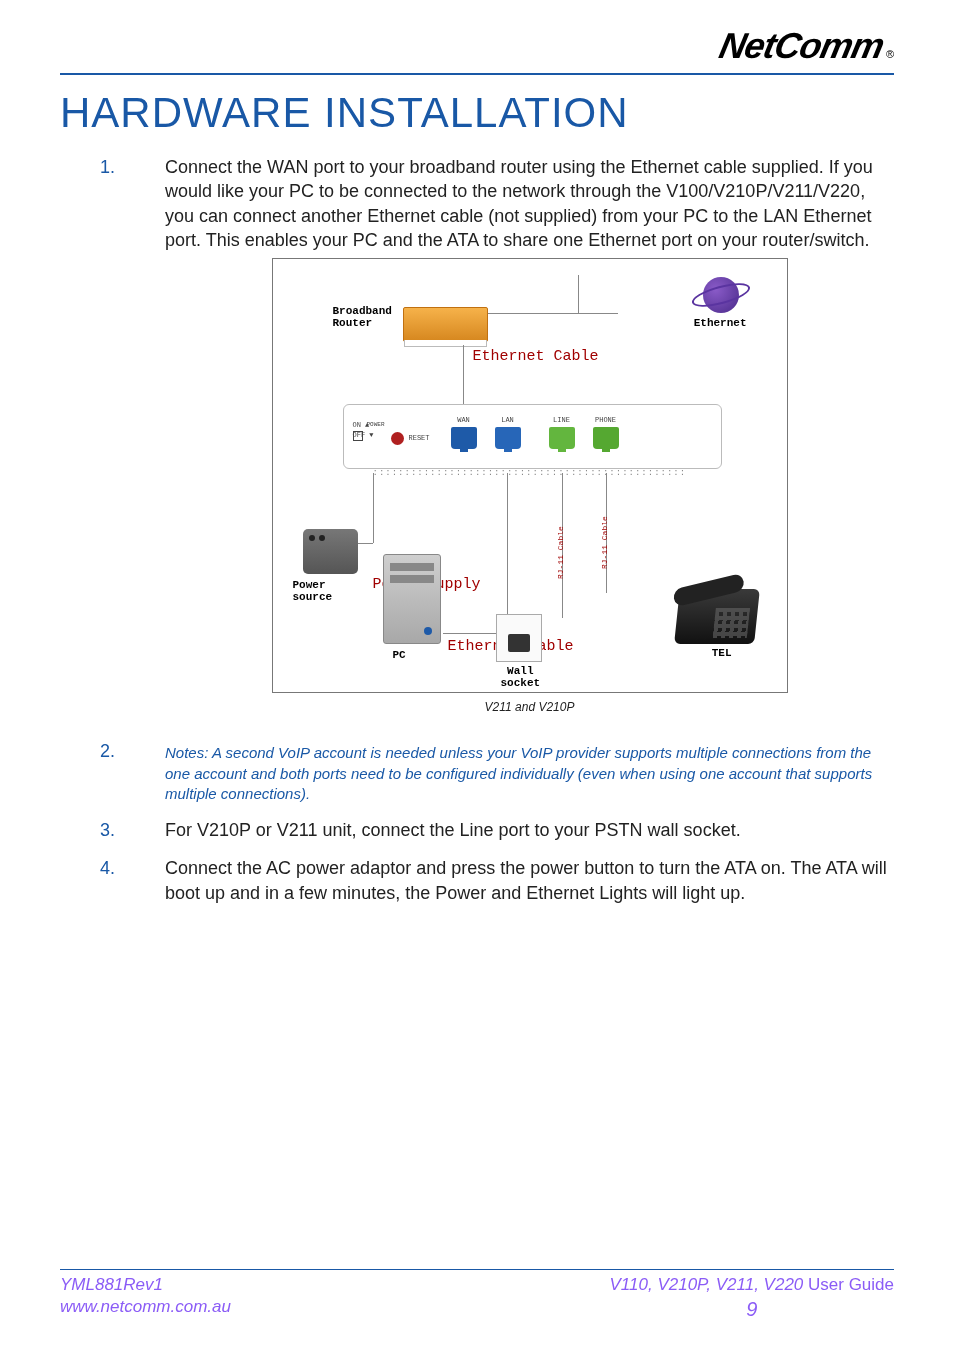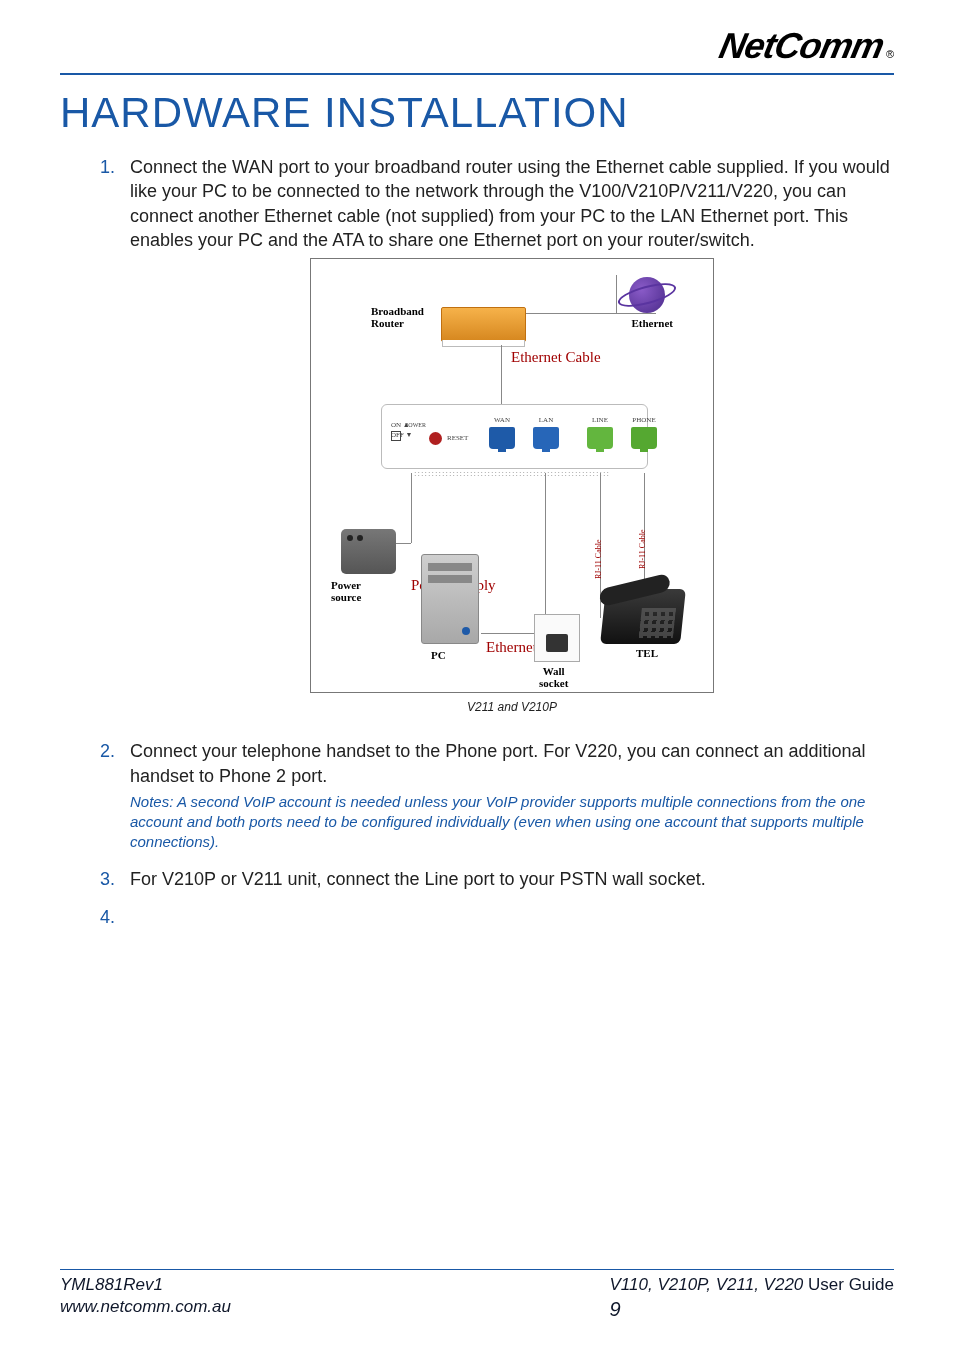--- a/index.html
+++ b/index.html
@@ -62,41 +62,42 @@
       line-height: 1.35;
       font-family: Arial, sans-serif;
     }
     .step-body {
       flex: 1;
       font-size: 18px;
       color: #222;
       line-height: 1.35;
       font-family: "Helvetica Neue", Arial, sans-serif;
       font-stretch: condensed;
+      margin-left: 35px;
     }
     .note {
       color: #1958a6;
       font-style: italic;
       font-size: 15px;
       line-height: 1.35;
       margin-top: 4px;
     }
     .diagram-wrap {
       display: flex;
       flex-direction: column;
       align-items: center;
       margin: 6px 0 10px 0;
     }
     .diagram {
-      width: 404px;
+      width: 516px;
       height: 435px;
       border: 1px solid #777;
       background: #fff;
       position: relative;
-      font-family: Liberation Serif, serif;
+      font-family: Liberation Mono, monospace;
     }
     .caption {
       font-style: italic;
       color: #222;
       font-size: 12px;
       margin-top: 6px;
     }
     
     .d-label { position: absolute; font-size: 11px; font-weight: bold; color: #000; line-height: 1.1; }
     .d-small { position: absolute; font-size: 15px; color: #a00000; }
@@ -167,23 +168,23 @@
     .phone::before { content:""; position:absolute; left:-6px; top:-8px; width:70px; height:18px; background:#222; border-radius:10px; transform: rotate(-14deg); }
     .phone-keys { position:absolute; right:8px; bottom:6px; width:34px; height:30px;
       background: repeating-linear-gradient(#666 0 4px, transparent 4px 8px),
                   repeating-linear-gradient(90deg,#666 0 4px, transparent 4px 8px);
       opacity:.6; }
     .rj11 { position:absolute; font-size:8px; color:#a00000; transform: rotate(-90deg); transform-origin: left top; }
     .footer {
       position: absolute; left: 60px; right: 60px; bottom: 28px;
     }
     .footer-line { border: none; border-top: 1px solid #1958a6; margin-bottom: 4px; }
-    .footer-row { display: flex; justify-content: space-between; font-size: 17px; font-style: italic; color: #0f172a; font-family: "Helvetica Neue", Arial, sans-serif; line-height:1.3; }
+    .footer-row { display: flex; justify-content: space-between; font-size: 17px; font-style: italic; color: #8b5cf6; font-family: "Helvetica Neue", Arial, sans-serif; line-height:1.3; }
     .footer-left div, .footer-right div { white-space: nowrap; }
-    .footer-right { text-align: left; }
+    .footer-right { text-align: center; }
     .footer .norm { font-style: normal; }
     .footer .pg { font-size: 20px; }
   </style>
 </head>
 <body>
 
 <div class="logo-row">
   <span class="logo">NetComm</span>
   <span class="reg">®</span>
 </div>
@@ -257,35 +258,35 @@
           <div class="d-label" style="right:55px; top:388px;">TEL</div>
         </div>
         <div class="caption">V211 and V210P</div>
       </div>
     </div>
   </li>
 
   <li>
     <div class="num">2.</div>
     <div class="step-body">
-      <span>Connect your telephone handset to the Phone port. For V220, you can connect an additional handset to Phone 2 port.</span>
       <div class="note">Notes:  A second VoIP account is needed unless your VoIP provider supports multiple connections from the one account and both ports need to be configured individually (even when using one account that supports multiple connections).</div>
     </div>
   </li>
 
   <li>
     <div class="num">3.</div>
     <div class="step-body">
       <span>For V210P or V211 unit, connect the Line port to your PSTN wall socket.</span>
     </div>
   </li>
 
   <li>
     <div class="num">4.</div>
     <div class="step-body">
+      <span>Connect the AC power adaptor and press the power button to turn the ATA on. The ATA will boot up and in a few minutes, the Power and Ethernet Lights will light up.</span>
     </div>
   </li>
 
 </ol>
 
 <div class="footer">
   <hr class="footer-line">
   <div class="footer-row">
     <div class="footer-left">
       <div>YML881Rev1</div>

